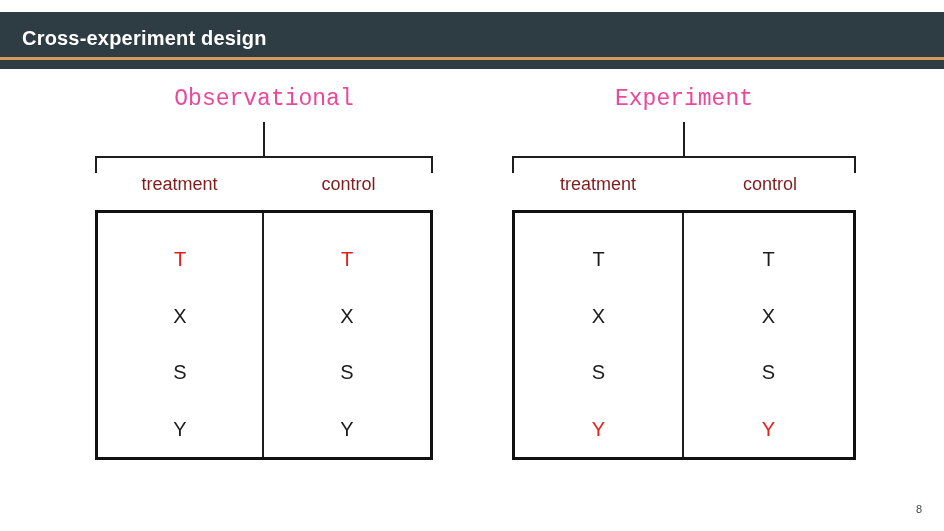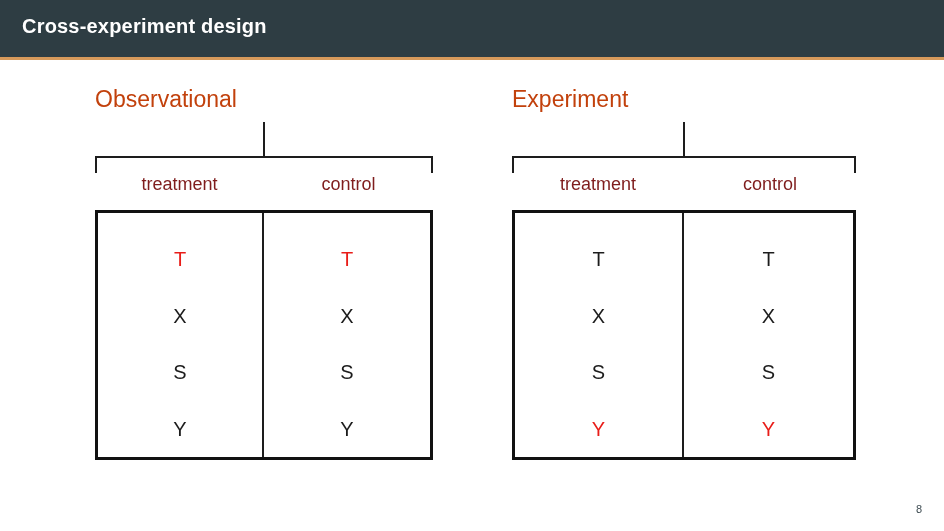--- a/index.html
+++ b/index.html
@@ -13,21 +13,21 @@
     position: relative;
     overflow: hidden;
     font-family: "Liberation Sans", sans-serif;
     -webkit-font-smoothing: antialiased;
   }
 
   
   #slide-header {
     position: absolute;
     left: 0;
-    top: 0;
+    top: 12px;
     width: 944px;
     height: 57px;
     background: #2e3d43;
     box-sizing: border-box;
   }
   #slide-title {
     position: absolute;
     left: 22px;
     top: 15px;
     font-size: 20px;
@@ -60,24 +60,26 @@
   }
   .panel.left  { left: 95px;  width: 338px; }
   .panel.right { left: 512px; width: 344px; }
 
   
   .panel-caption {
     position: absolute;
     top: 28px;
     left: 0;
     width: 100%;
+    text-align: center;
     font-size: 23px;
-    color: #c2410c;
+    color: #ec4899;
     line-height: 1;
     white-space: nowrap;
+    font-family: Liberation Mono, monospace;
   }
 
   
   .caption-stem {
     position: absolute;
     top: 62px;
     left: 50%;
     width: 2px;
     height: 34px;
     margin-left: -1px;

